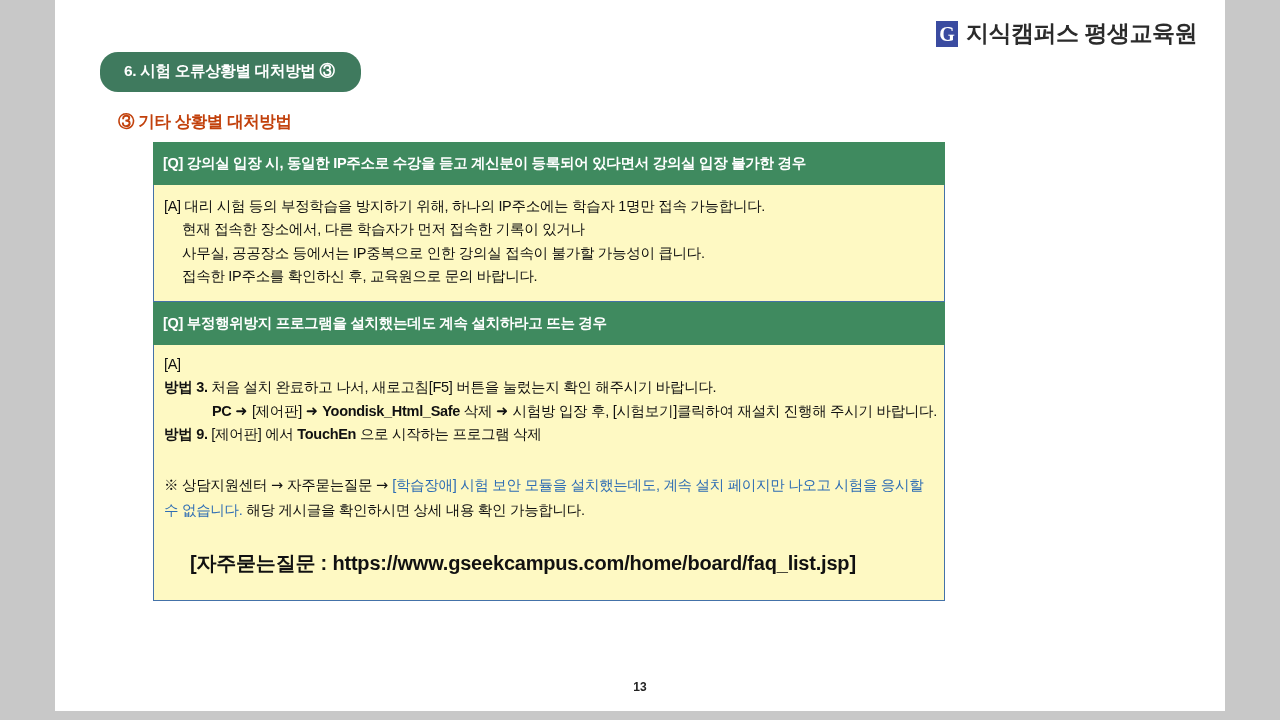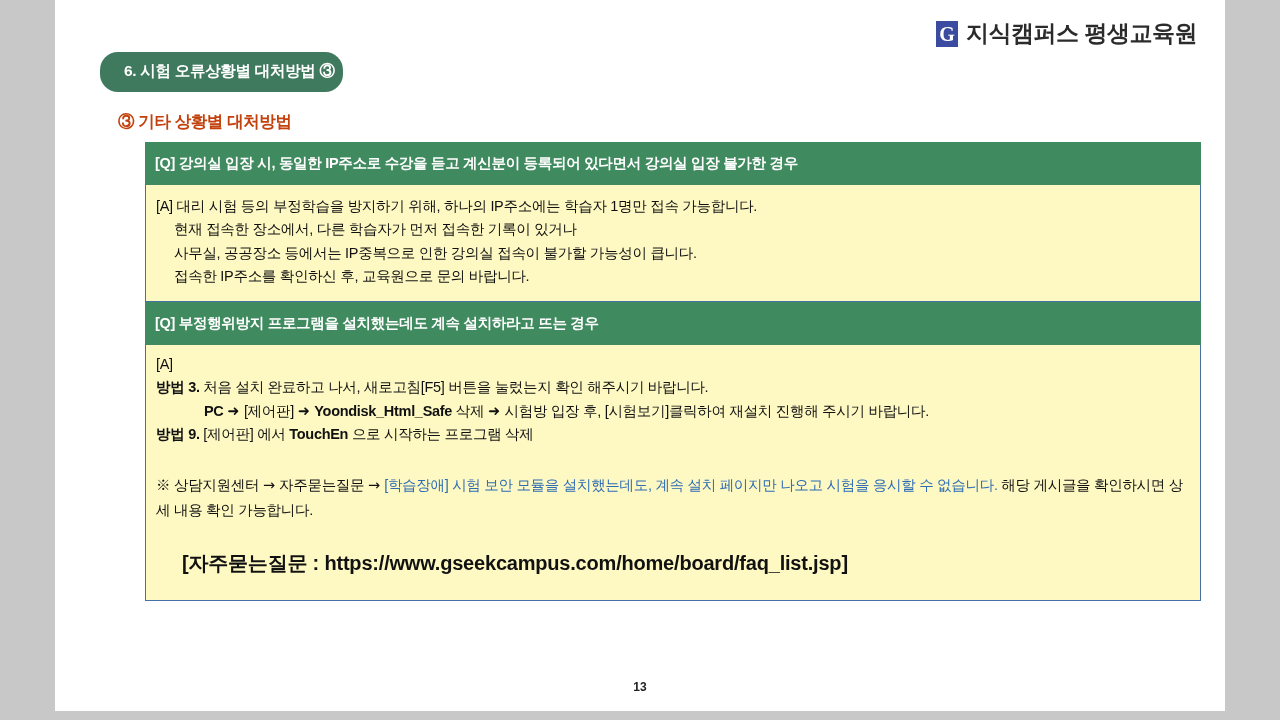--- a/index.html
+++ b/index.html
@@ -46,38 +46,38 @@
     color: #2b2b2b;
     letter-spacing: -0.5px;
   }
   .section-tag {
     position: absolute;
     left: 45px;
     top: 52px;
     background: #3f7a5e;
     color: #ffffff;
     border-radius: 18px;
-    padding: 9px 8px 10px 24px;
+    padding: 9px 26px 10px 24px;
     font-size: 15.5px;
     font-weight: bold;
     letter-spacing: -0.3px;
   }
   .sub-heading {
     position: absolute;
     left: 63px;
     top: 111px;
     font-size: 16.5px;
     font-weight: bold;
     color: #c2410c;
     letter-spacing: -0.4px;
   }
   .qa-block {
     position: absolute;
-    left: 90px;
-    width: 1056px;
+    left: 98px;
+    width: 792px;
   }
   .qa-1 { top: 142px; }
   .qa-2 { top: 302px; }
   .q-bar {
     background: #3f8a5f;
     color: #ffffff;
     font-size: 14.5px;
     font-weight: bold;
     padding: 12px 12px 12px 10px;
     letter-spacing: -0.3px;

